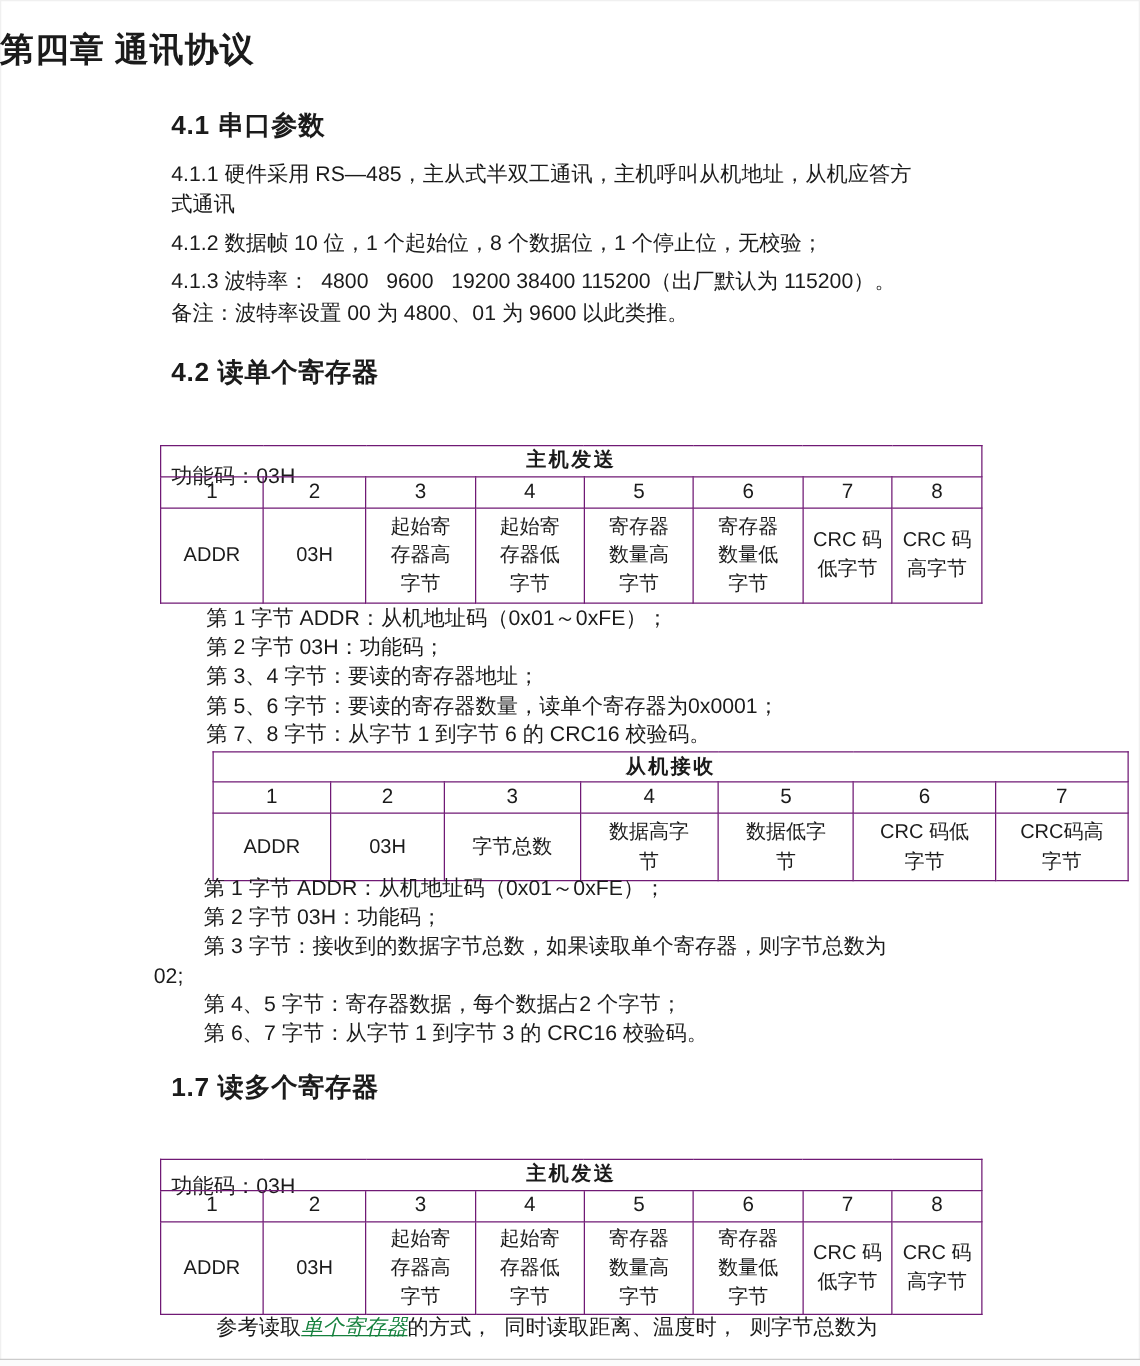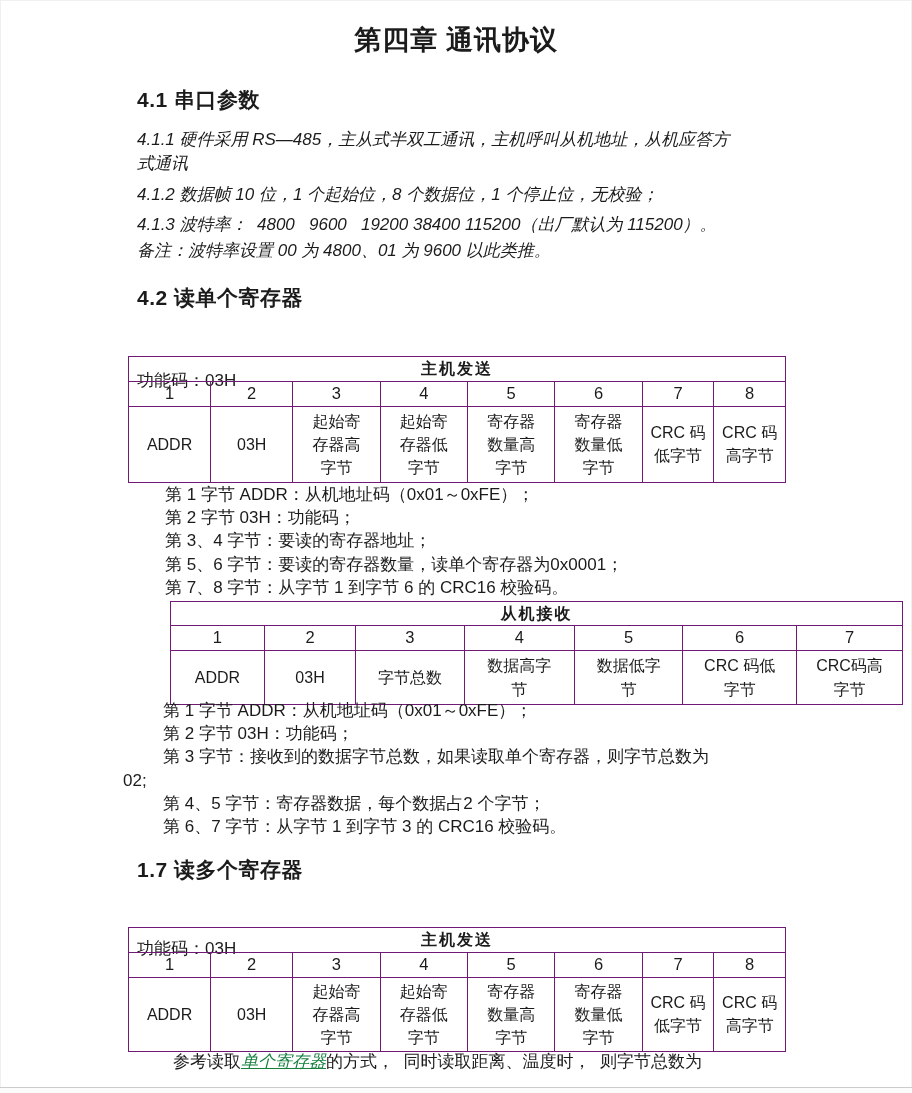--- a/index.html
+++ b/index.html
@@ -11,35 +11,34 @@
     overflow:hidden;
     font-family:"Liberation Sans","DejaVu Sans",sans-serif;
     color:#1b1b1b;
     box-shadow:inset 0 0 0 1px #f0f0f0;
   }
   .abs { position:absolute; }
   .nowrap { white-space:pre; }
 
   .chapter-title {
     left:0; right:0; top:22px;
-    text-align:center;
+    text-align:left;
     font-family:"Liberation Serif","DejaVu Serif",serif;
     font-size:27px; font-weight:bold;
     letter-spacing:1px;
   }
   .sec-heading {
     left:137px;
     font-size:21px; font-weight:bold;
     letter-spacing:0.5px;
   }
   .body-text {
     left:137px;
     font-size:17px;
     line-height:23.5px;
-    font-style:italic;
   }
   .func-code {
     left:137px;
     font-size:17px;
     margin-top:36px;
   }
   .note-block {
     font-size:17px;
     line-height:23.2px;
   }

